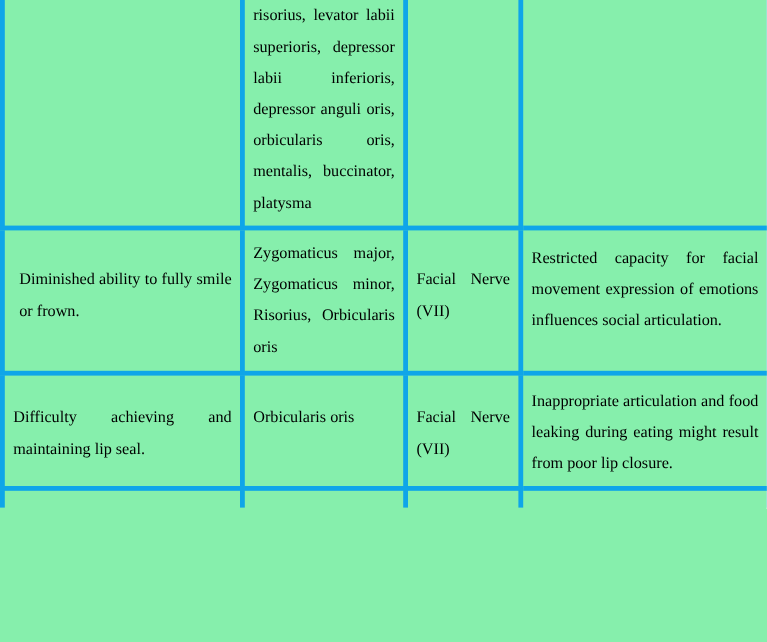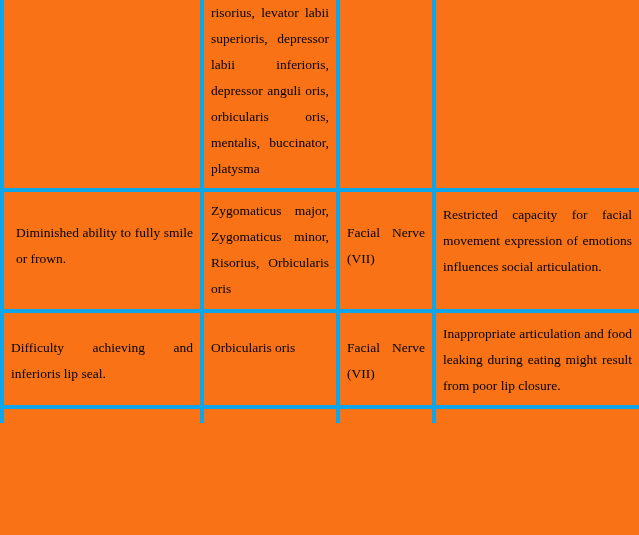--- a/index.html
+++ b/index.html
@@ -11,21 +11,21 @@
     width: 639px;
     height: 535px;
     overflow: hidden;
     font-family: "Liberation Serif", serif;
     color: #000000;
   }
   .page {
     position: relative;
     width: 639px;
     height: 535px;
-    background: #f97316;
+    background: #86efac;
   }
   table.doc-table {
     border-collapse: collapse;
     table-layout: fixed;
     width: 639px;
     margin: 0;
     padding: 0;
   }
   table.doc-table td {
     border: 4px solid #0ea5e9;
@@ -79,21 +79,21 @@
         <td class="cell-empty"></td>
         <td class="cell-empty"></td>
       </tr>
       <tr>
         <td class="cell-mid" style="padding-top:28px;padding-left:12px;">Diminished ability to fully smile or frown.</td>
         <td>Zygomaticus major, Zygomaticus minor, Risorius, Orbicularis oris</td>
         <td class="cell-mid" style="padding-top:28px;">Facial Nerve (VII)</td>
         <td style="padding-top:10px;">Restricted capacity for facial movement expression of emotions influences social articulation.</td>
       </tr>
       <tr>
-        <td class="cell-mid" style="padding-top:22px;">Difficulty achieving and inferioris lip seal.</td>
+        <td class="cell-mid" style="padding-top:22px;">Difficulty achieving and maintaining lip seal.</td>
         <td class="cell-mid" style="padding-top:22px;">Orbicularis oris</td>
         <td class="cell-mid" style="padding-top:22px;">Facial Nerve (VII)</td>
         <td style="padding-top:8px;">Inappropriate articulation and food leaking during eating might result from poor lip closure.</td>
       </tr>
       <tr class="row-partial-bottom">
         <td style="height:8px;"></td>
         <td></td>
         <td></td>
         <td></td>
       </tr>

